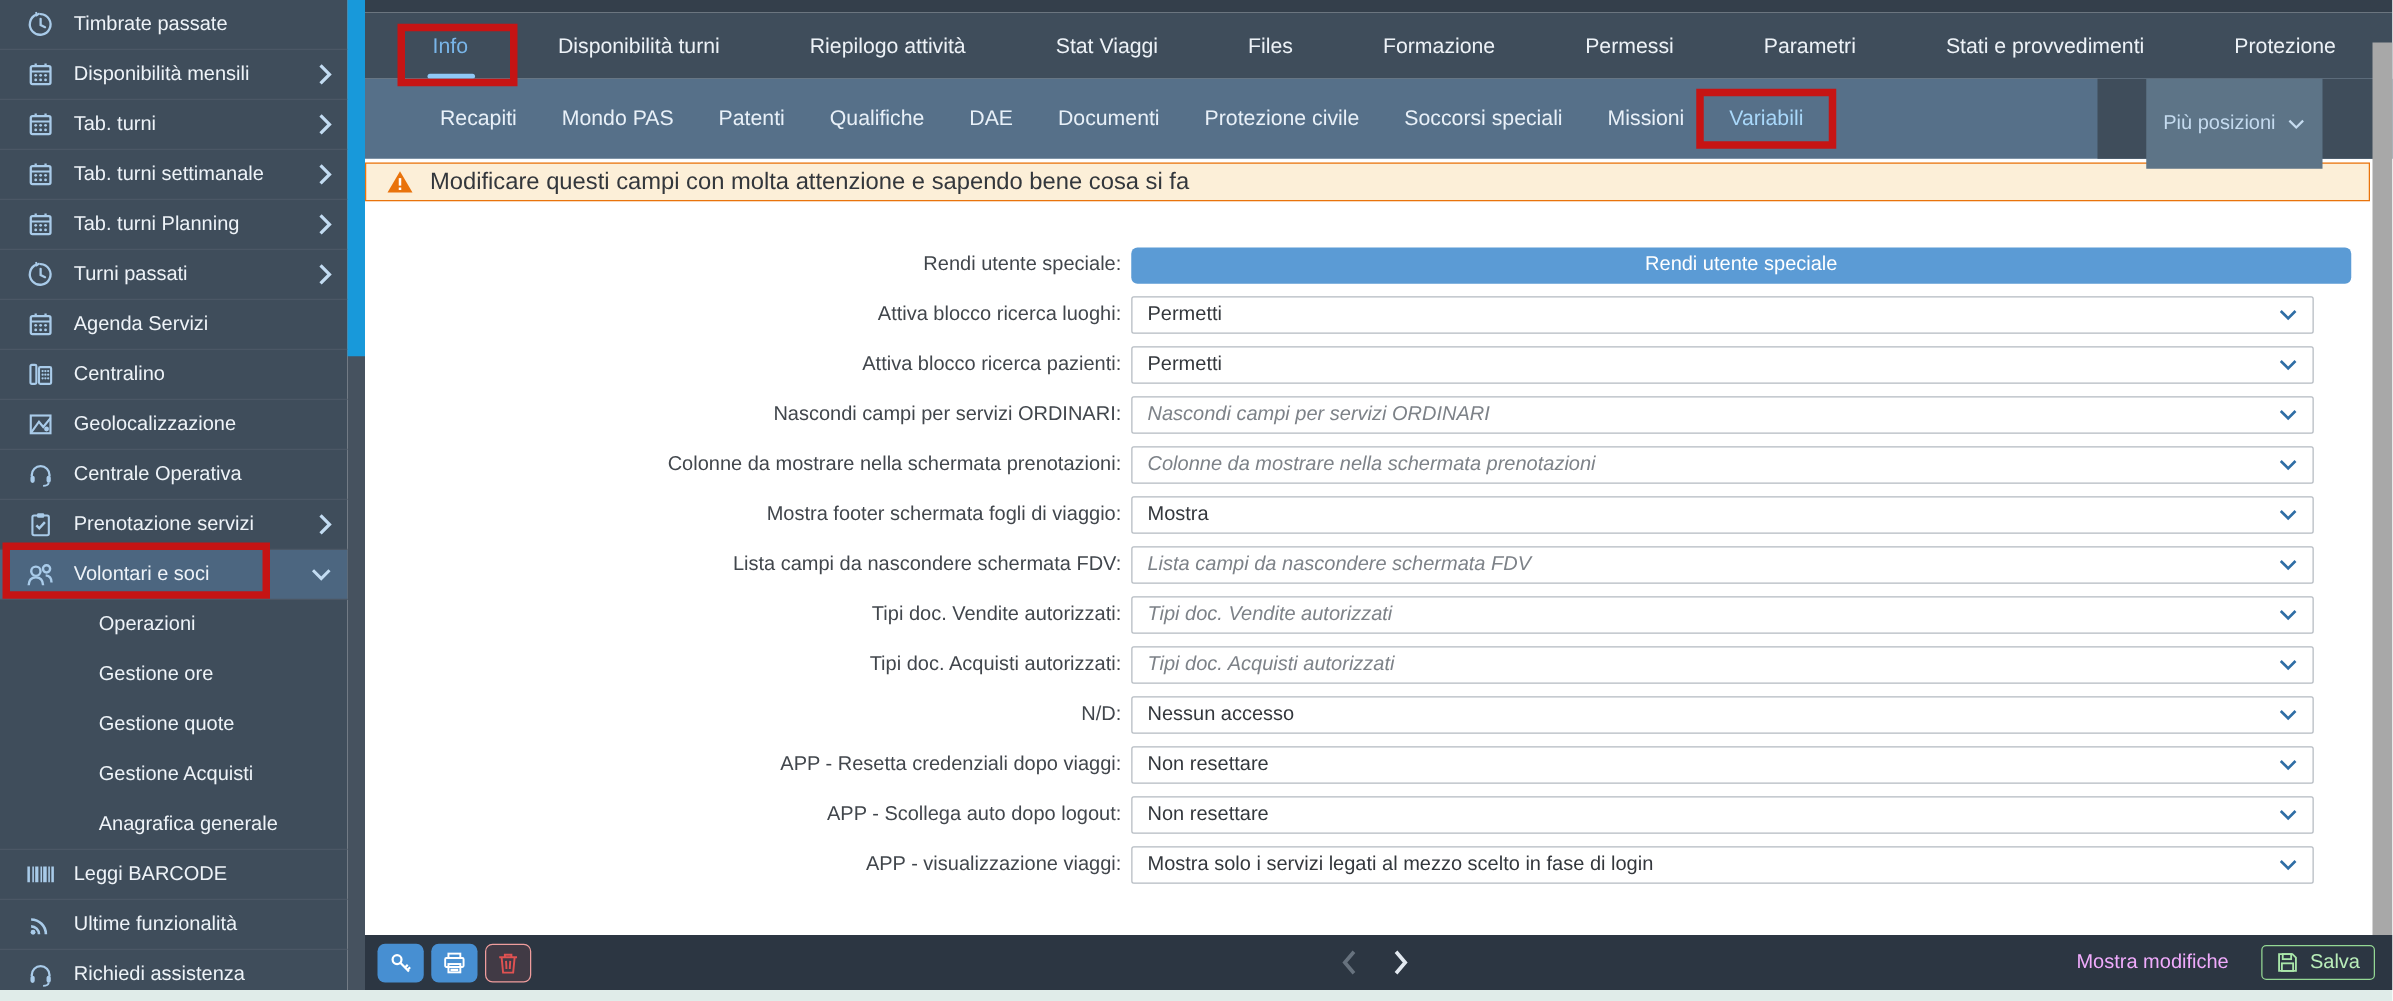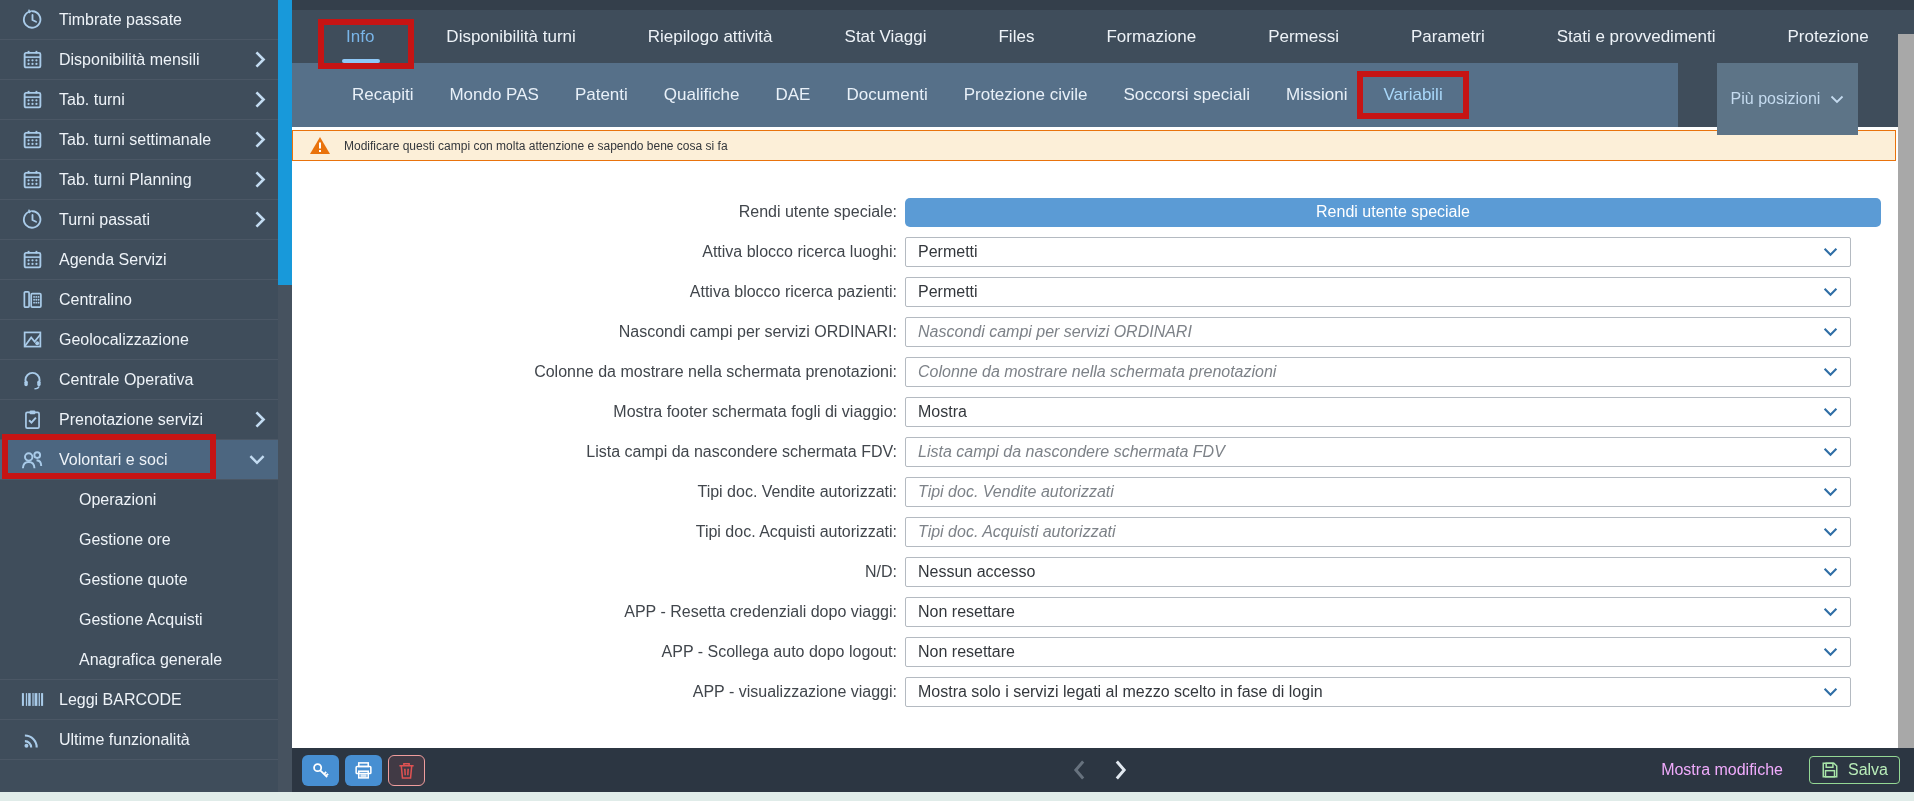--- a/index.html
+++ b/index.html
@@ -36,21 +36,21 @@
   .sub-dark{position:absolute;left:1386px;right:0;top:0;height:64px;background:#3f4d5b;}
   .sub-more{position:absolute;left:1425px;top:0;width:141px;height:72px;background:#5d7487;
     display:flex;align-items:center;justify-content:center;gap:10px;color:#c5dbef;font-size:16px;cursor:pointer;z-index:1;}
   
   .redbox{position:absolute;border:6px solid #c61414;box-sizing:border-box;pointer-events:none;z-index:40;}
   .redbox-info{left:26px;top:9px;width:96px;height:50px;}
   .redbox-subtab{left:-12px;right:-12px;top:8px;bottom:8px;}
   .redbox-side{left:2px;top:434px;width:214px;height:45px;}
   
   .warning{margin-top:3px;height:31px;width:1604px;box-sizing:border-box;background:#fcefd8;border:1px solid #e9730c;
-    display:flex;align-items:center;gap:13px;padding-left:16px;font-size:12px;color:#33373c;}
+    display:flex;align-items:center;gap:13px;padding-left:16px;font-size:19px;color:#33373c;}
   
   .form{margin-top:31px;width:1604px;}
   .frow{height:40px;display:flex;align-items:center;}
   .flabel{width:605px;text-align:right;color:#41464c;font-size:16px;box-sizing:border-box;white-space:nowrap;}
   .action-btn{width:976px;margin-left:8px;height:29px;background:#5b9bd5;border:none;border-radius:5px;
     color:#ffffff;font-size:16px;font-family:inherit;cursor:pointer;}
   .select{width:946px;margin-left:8px;height:30px;box-sizing:border-box;background:#fff;border:1px solid #b4bac1;
     border-radius:2px;display:flex;align-items:center;justify-content:space-between;padding:0 12px;cursor:pointer;}
   .select .val{font-size:16px;color:#33373c;white-space:nowrap;}
   .select .val.ph{color:#7d8288;font-style:italic;}
@@ -322,20 +322,31 @@
     <div class="side-item">
       <span class="icn">
         <svg viewBox="0 0 16 16" width="21" height="21" fill="none" stroke="currentColor" stroke-width="1.6">
           <path d="M2.2 9.2 a4.8 4.8 0 0 1 4.8 4.8"></path>
           <path d="M2.2 5 a9 9 0 0 1 9 9"></path>
           <circle cx="3.4" cy="12.8" r="1.5" fill="currentColor" stroke="none"></circle>
         </svg>
       </span>
       <span class="lbl">Ultime funzionalità</span>
     </div>
+    <div class="side-item">
+      <span class="icn">
+        <svg viewBox="0 0 16 16" width="21" height="21" fill="none" stroke="currentColor" stroke-width="1.4">
+          <path d="M2.6 9.2 V8.4 a5.4 5.4 0 0 1 10.8 0 V9.2"></path>
+          <rect x="1.8" y="8.8" width="2.6" height="4.4" rx="1.3" fill="currentColor" stroke="none"></rect>
+          <rect x="11.6" y="8.8" width="2.6" height="4.4" rx="1.3" fill="currentColor" stroke="none"></rect>
+          <path d="M12.9 13.2 q-0.4 1.8 -3.4 1.8" stroke-width="1.2"></path>
+        </svg>
+      </span>
+      <span class="lbl">Richiedi assistenza</span>
+    </div>
   </nav>
 <div class="side-scroll">
   <div class="thumb"></div>
 </div>
 <div class="redbox redbox-side"></div>
 
 <div class="content">
   <div class="top-strip"></div>
 
   <div class="main-tabs" id="main-tabs-list">

